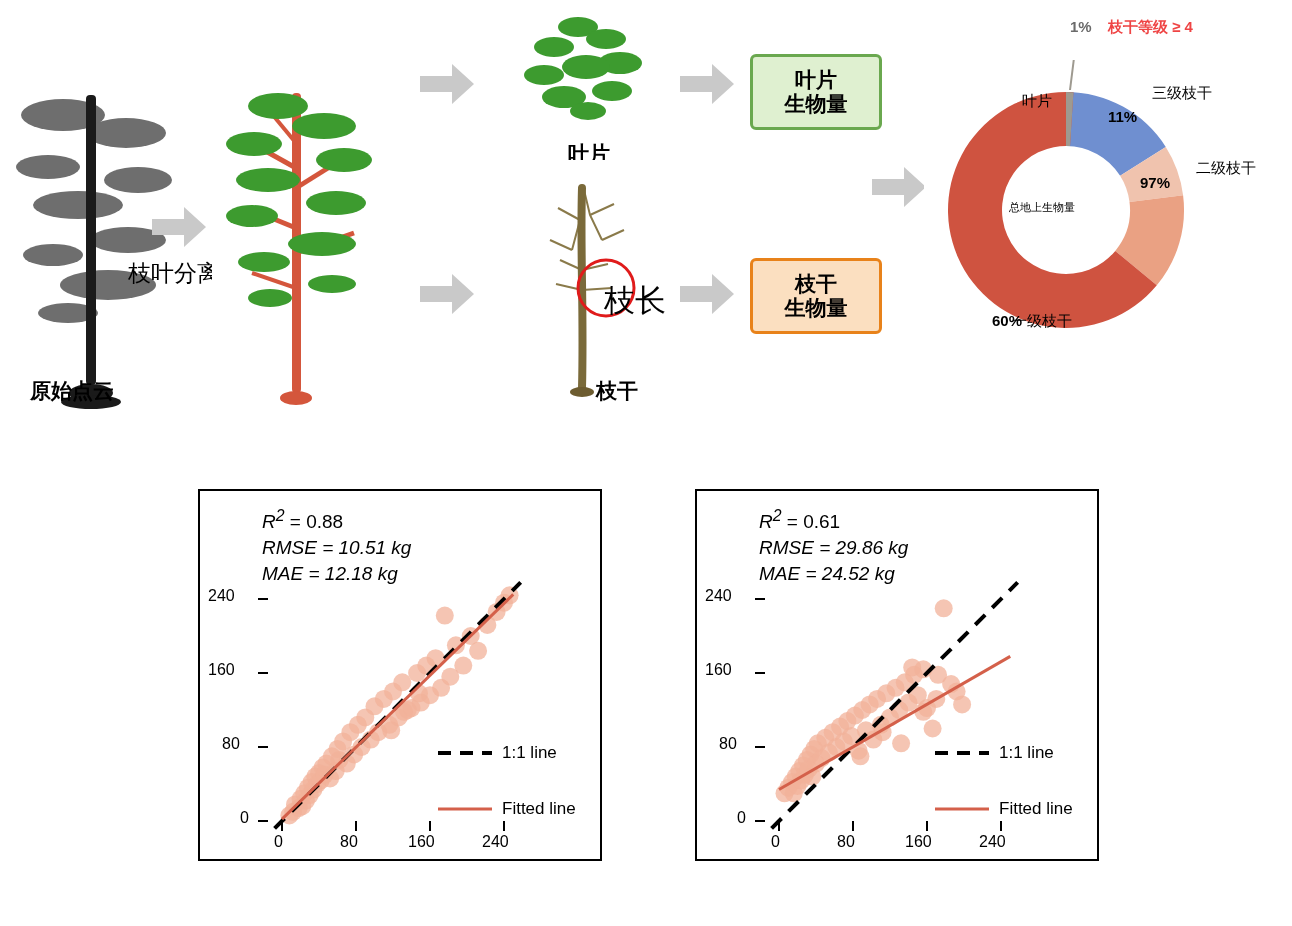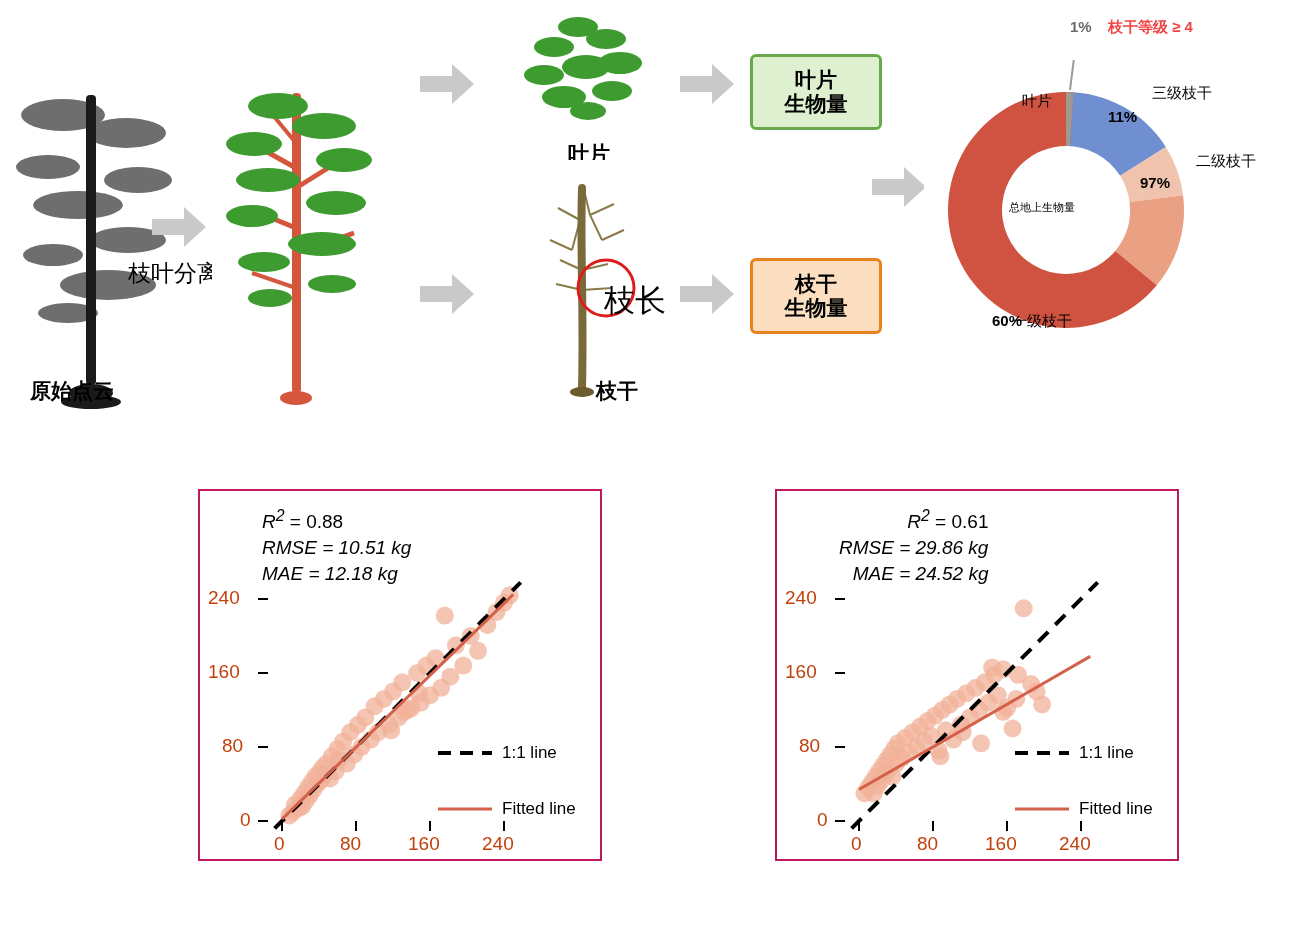--- a/index.html
+++ b/index.html
@@ -11,23 +11,23 @@
   .arrow{position:absolute;}
   
   .bio-box{position:absolute;border-radius:6px;display:flex;flex-direction:column;align-items:center;justify-content:center;font-weight:bold;color:#000;line-height:1.15;}
   .bio-box span{display:block;}
   
   #donut-panel{position:absolute;background:#ffffff;}
   .donut-txt{position:absolute;font-size:15px;color:#000;white-space:nowrap;}
   .donut-txt.b{font-weight:bold;}
   .donut-center{position:absolute;font-size:11px;color:#000;white-space:nowrap;}
   
-  .chart{position:absolute;background:#ffffff;border:2px solid #be185d;}
+  .chart{position:absolute;background:#ffffff;border:2px solid #000000;}
   .chart .plotarea{position:absolute;left:0;top:0;right:0;bottom:0;}
-  .tick-lbl{position:absolute;font-size:19px;color:#c2410c;}
+  .tick-lbl{position:absolute;font-size:16px;color:#000000;}
   .stats{position:absolute;font-size:19px;color:#000;line-height:1.35;white-space:nowrap;}
   .stats i{font-style:italic;}
   .legend-lbl{position:absolute;font-size:17px;color:#000;white-space:nowrap;}
 </style>
 </head>
 <body>
 
 <div class="panel" style="left:8px;top:55px;width:178px;height:355px;">
   <svg width="178" height="355" viewBox="0 0 178 355">
     <g fill="#6e6e6e">
@@ -180,21 +180,21 @@
 
     <path d="M146 30 L152 -18" stroke="#9e9a90" stroke-width="2" fill="none"></path>
   </svg>
 </div>
 <div class="donut-center" style="left:1009px;top:200px;">总地上生物量</div>
 <div class="donut-txt b" style="left:956px;top:104px;color:#fff;">16%</div>
 <div class="donut-txt" style="left:1022px;top:92px;">叶片</div>
 <div class="donut-txt b" style="left:1108px;top:108px;">11%</div>
 <div class="donut-txt" style="left:1152px;top:84px;">三级枝干</div>
 <div class="donut-txt b" style="left:1140px;top:174px;">97%</div>
-<div class="donut-txt" style="left:1196px;top:152px;text-align:center;">二级枝干</div>
+<div class="donut-txt" style="left:1196px;top:159px;text-align:center;">二级枝干</div>
 <div class="donut-txt b" style="left:992px;top:312px;">60%</div>
 <div class="donut-txt" style="left:1012px;top:312px;">一级枝干</div>
 <div class="donut-txt b" style="left:1070px;top:18px;color:#6b6b6b;">1%</div>
 <div class="donut-txt b" style="left:1108px;top:18px;color:#ef4444;">枝干等级 ≥ 4</div>
 
 <div class="chart" style="left:198px;top:489px;width:400px;height:368px;">
   <svg class="plotarea" width="400" height="368" viewBox="0 0 400 368">
     <g id="left-points">
         <circle cx="89.4" cy="324.4" r="9" fill="#f2b29a" fill-opacity="0.75"></circle>
         <circle cx="93.1" cy="320.8" r="9" fill="#f2b29a" fill-opacity="0.75"></circle>
@@ -284,21 +284,21 @@
   <div class="tick-lbl" style="left:40px;top:318px;">0</div>
   <div class="tick-lbl" style="left:22px;top:244px;">80</div>
   <div class="tick-lbl" style="left:8px;top:170px;">160</div>
   <div class="tick-lbl" style="left:8px;top:96px;">240</div>
   <div class="tick-lbl" style="left:74px;top:342px;">0</div>
   <div class="tick-lbl" style="left:140px;top:342px;">80</div>
   <div class="tick-lbl" style="left:208px;top:342px;">160</div>
   <div class="tick-lbl" style="left:282px;top:342px;">240</div>
 </div>
 
-<div class="chart" style="left:775px;top:489px;width:400px;height:368px;text-align:right;">
+<div class="chart" style="left:695px;top:489px;width:400px;height:368px;">
   <svg class="plotarea" width="400" height="368" viewBox="0 0 400 368">
     <g id="right-points">
         <circle cx="87.5" cy="302.3" r="9" fill="#f2b29a" fill-opacity="0.75"></circle>
         <circle cx="91.3" cy="296.7" r="9" fill="#f2b29a" fill-opacity="0.75"></circle>
         <circle cx="95.0" cy="291.1" r="9" fill="#f2b29a" fill-opacity="0.75"></circle>
         <circle cx="96.8" cy="302.3" r="9" fill="#f2b29a" fill-opacity="0.75"></circle>
         <circle cx="98.7" cy="285.6" r="9" fill="#f2b29a" fill-opacity="0.75"></circle>
         <circle cx="100.5" cy="294.9" r="9" fill="#f2b29a" fill-opacity="0.75"></circle>
         <circle cx="102.3" cy="280.1" r="9" fill="#f2b29a" fill-opacity="0.75"></circle>
         <circle cx="104.2" cy="289.3" r="9" fill="#f2b29a" fill-opacity="0.75"></circle>

